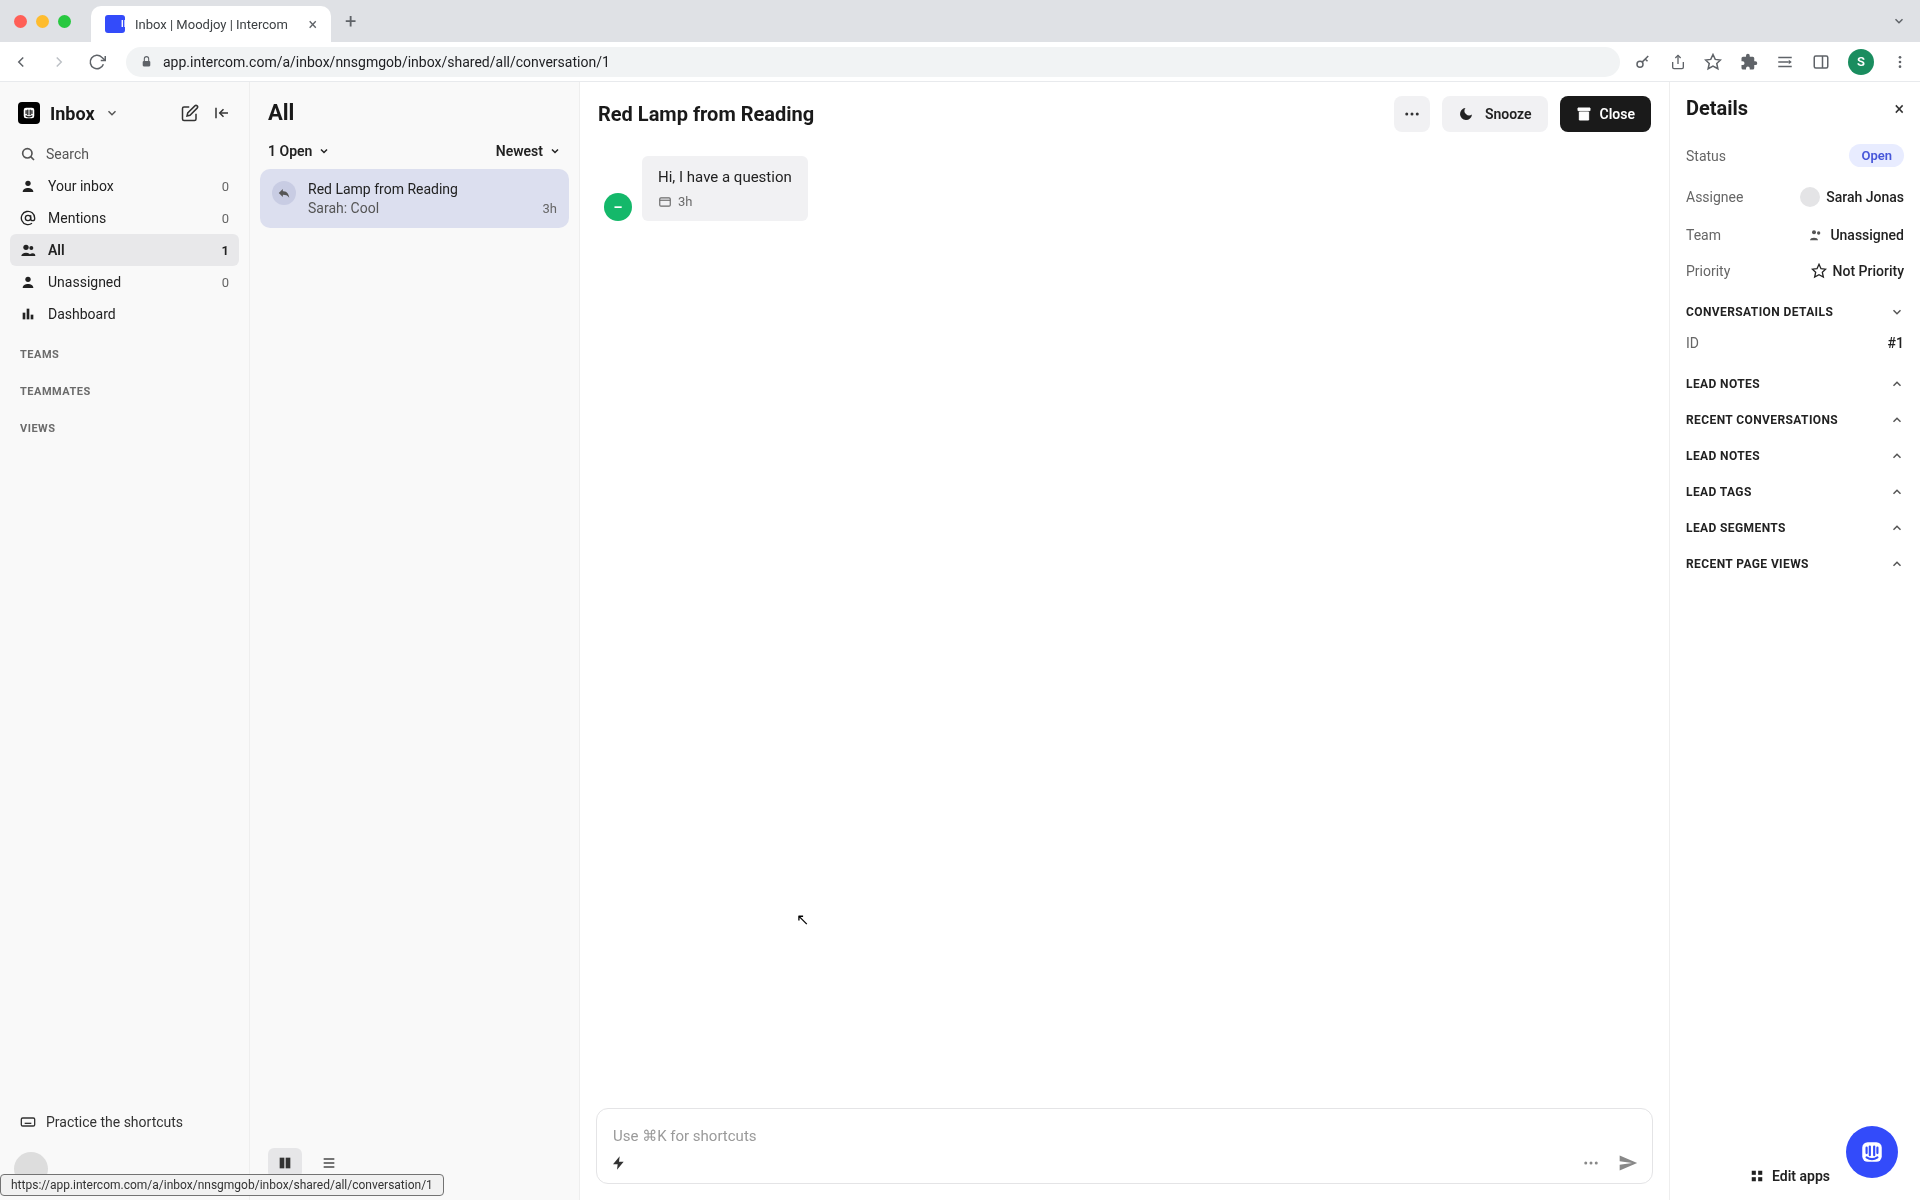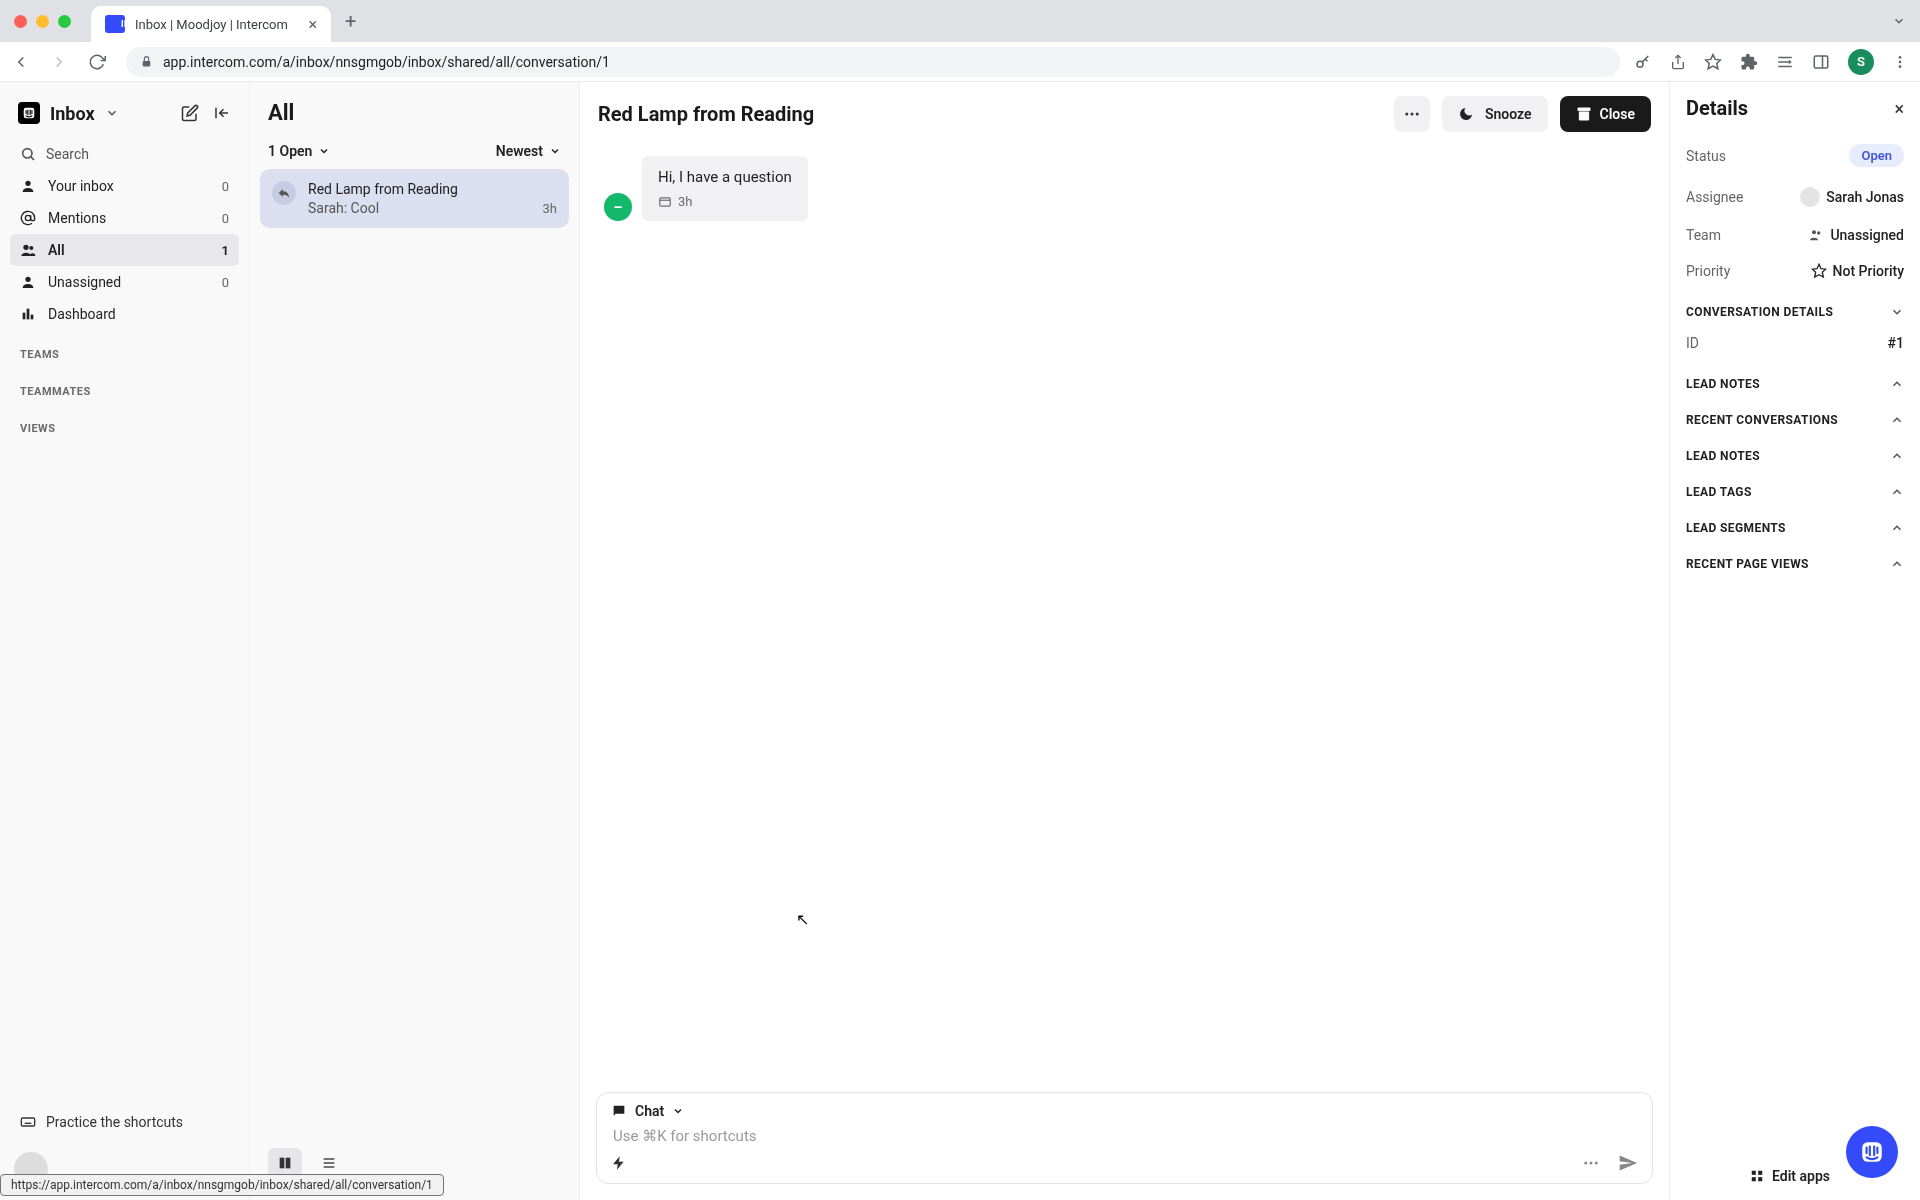--- a/index.html
+++ b/index.html
@@ -421,33 +421,20 @@
                   <line x1="3" y1="9" x2="21" y2="9"></line>
                 </svg>
               </span>
             <span>3h</span>
           </div>
         </div>
       </div>
     </div>
 
     <div class="composer">
-      <div class="comp-top">
-        <span>
-            <svg width="16" height="16" viewBox="0 0 24 24" fill="currentColor">
-              <path d="M4 4h16v12H7l-3 3z"></path>
-            </svg>
-          </span>
-        <span>Chat</span>
-        <span>
-            <svg width="12" height="12" viewBox="0 0 24 24" fill="none" stroke="currentColor" stroke-width="3">
-              <polyline points="6 9 12 15 18 9"></polyline>
-            </svg>
-          </span>
-      </div>
       <div class="comp-input">Use ⌘K for shortcuts</div>
       <div class="comp-bottom">
         <span style="color:#333">
             <svg width="16" height="16" viewBox="0 0 24 24" fill="currentColor">
               <path d="M13 2L3 14h7l-1 8 10-12h-7z"></path>
             </svg>
           </span>
         <div class="right">
           <span>
               <svg width="18" height="18" viewBox="0 0 24 24" fill="currentColor">

